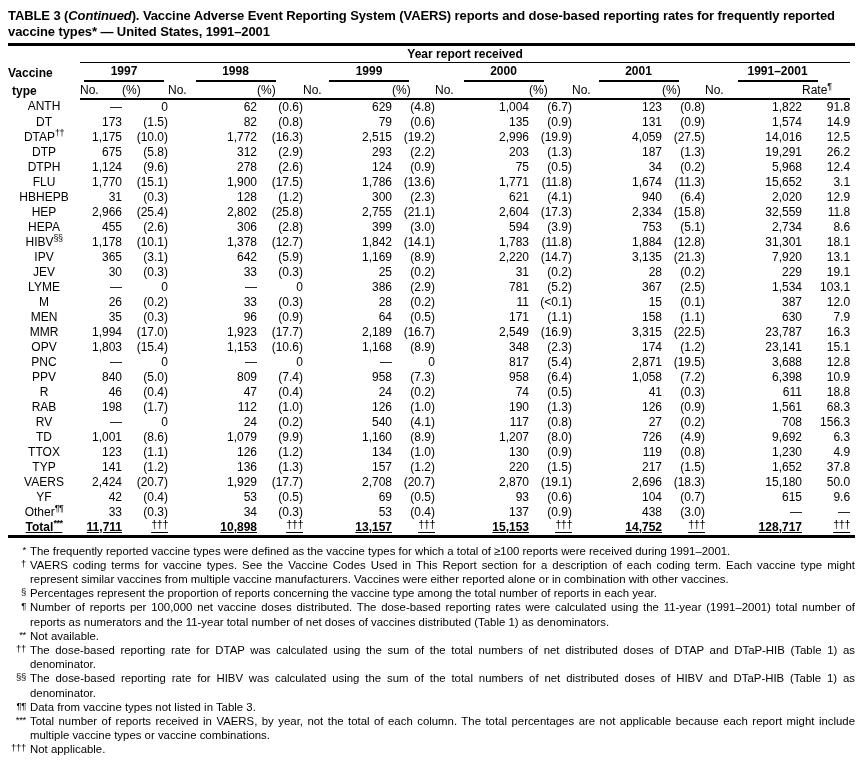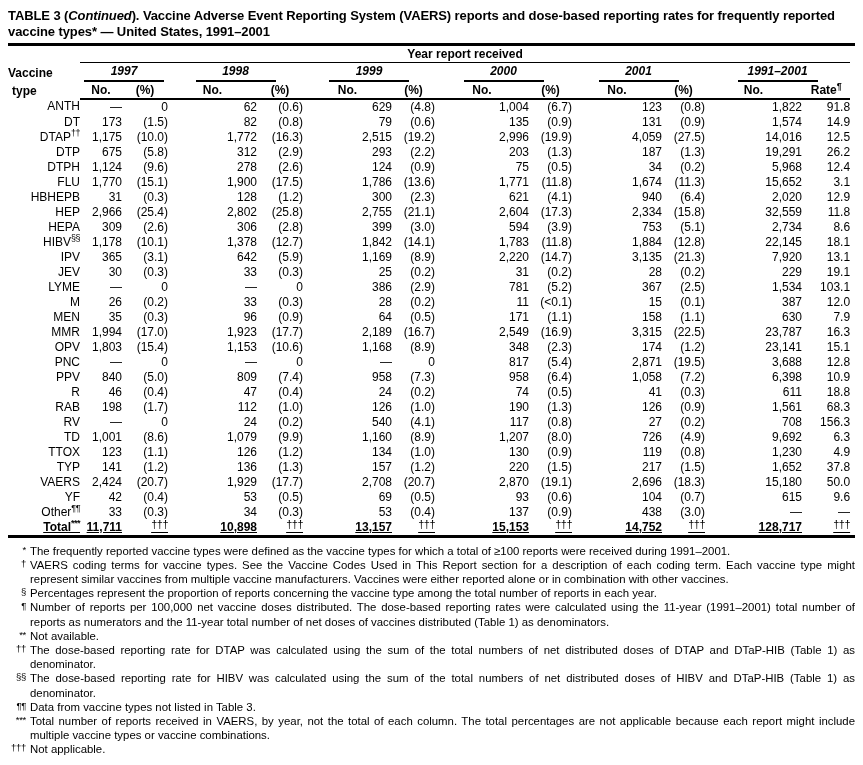--- a/index.html
+++ b/index.html
@@ -25,29 +25,29 @@
   }
   table.vaers td { padding:0; height:15px; line-height:15px; white-space:nowrap; overflow:visible; }
   td.span-spacer { border:none; }
   td.span-cell {
     text-align:center; font-weight:bold; font-size:12px;
     border-bottom:1.5px solid #000; height:17px;
   }
   td.year-cell { text-align:center; height:20px; vertical-align:bottom; }
   .yr {
     display:inline-block; min-width:80px; text-align:center;
-    font-weight:bold; border-bottom:2.5px solid #000; padding-bottom:1px;font-style:italic;
+    font-weight:bold; border-bottom:2.5px solid #000; padding-bottom:1px;
   }
   td.vhead { vertical-align:bottom; }
   .vhead-l1 { font-weight:bold; line-height:20px; }
   .vhead-l2 { font-weight:bold; line-height:16px; padding-left:4px; }
-  td.sub-cell { text-align:center; font-weight:bold; height:16px; vertical-align:bottom; }
+  td.sub-cell { text-align:left; font-weight:normal; height:16px; vertical-align:bottom; }
   tr.sub-row td { border-bottom:2.5px solid #000; }
 
-  td.vaccine { text-align:right; }
+  td.vaccine { text-align:center; }
   td.num, td.pct { text-align:right; }
   sup.marker { font-size:9px; vertical-align:super; line-height:0; letter-spacing:-0.5px; }
   tr.total-row td { font-weight:bold;text-decoration:underline; }
   td .sym {
     font-weight:normal; font-size:11px; position:relative; top:-3px;
     letter-spacing:-0.5px;
   }
 
   
   .footnotes { margin-top:6px; width:847px; }
@@ -231,21 +231,21 @@
           <td class="pct">(21.1)</td>
           <td class="num">2,604</td>
           <td class="pct">(17.3)</td>
           <td class="num">2,334</td>
           <td class="pct">(15.8)</td>
           <td class="num">32,559</td>
           <td class="pct">11.8</td>
         </tr>
         <tr>
           <td class="vaccine">HEPA</td>
-          <td class="num">309</td>
+          <td class="num">455</td>
           <td class="pct">(2.6)</td>
           <td class="num">306</td>
           <td class="pct">(2.8)</td>
           <td class="num">399</td>
           <td class="pct">(3.0)</td>
           <td class="num">594</td>
           <td class="pct">(3.9)</td>
           <td class="num">753</td>
           <td class="pct">(5.1)</td>
           <td class="num">2,734</td>
@@ -256,21 +256,21 @@
           <td class="num">1,178</td>
           <td class="pct">(10.1)</td>
           <td class="num">1,378</td>
           <td class="pct">(12.7)</td>
           <td class="num">1,842</td>
           <td class="pct">(14.1)</td>
           <td class="num">1,783</td>
           <td class="pct">(11.8)</td>
           <td class="num">1,884</td>
           <td class="pct">(12.8)</td>
-          <td class="num">22,145</td>
+          <td class="num">31,301</td>
           <td class="pct">18.1</td>
         </tr>
         <tr>
           <td class="vaccine">IPV</td>
           <td class="num">365</td>
           <td class="pct">(3.1)</td>
           <td class="num">642</td>
           <td class="pct">(5.9)</td>
           <td class="num">1,169</td>
           <td class="pct">(8.9)</td>

